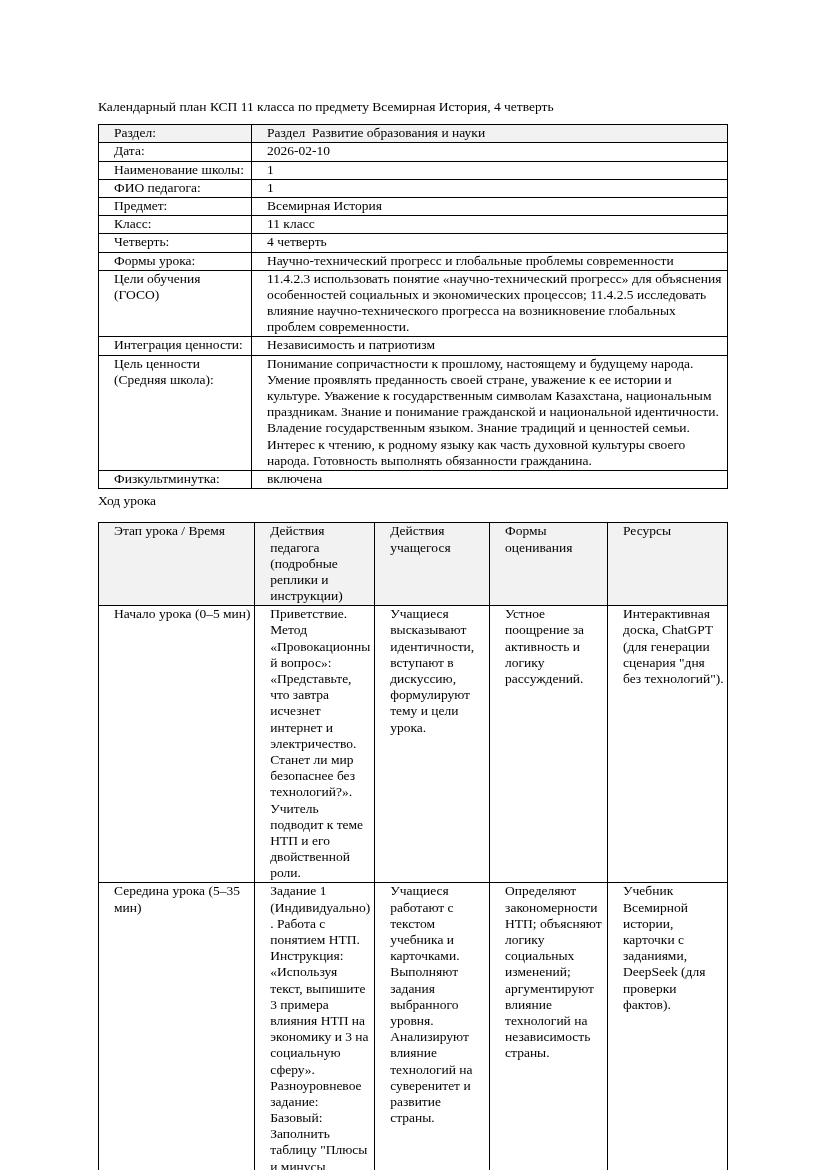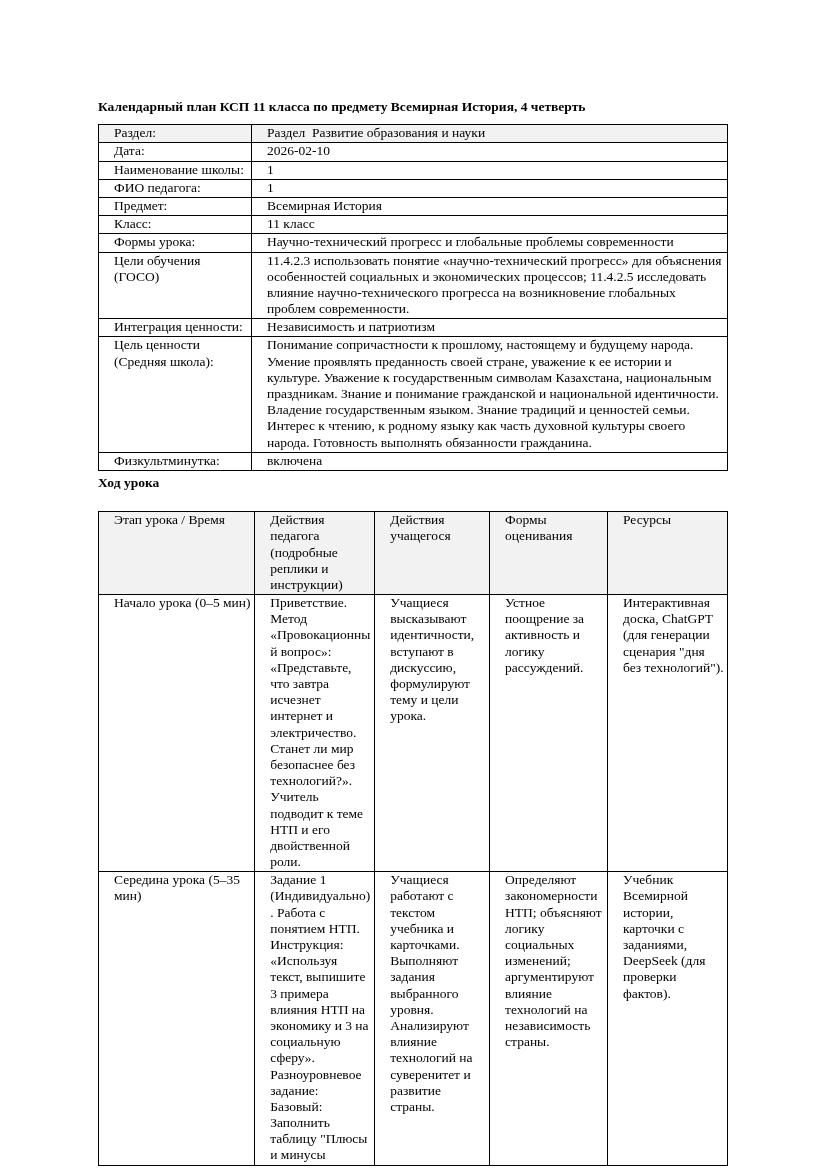--- a/index.html
+++ b/index.html
@@ -17,45 +17,45 @@
   .page {
     position: absolute;
     left: 98px;
     top: 99px;
     width: 630px;
   }
   .doc-title {
     margin: 0 0 9px 0;
     font-size: 13.5px;
     line-height: 1.2;
-    font-weight: bold;
+    font-weight: normal;
   }
   table {
     border-collapse: collapse;
     width: 630px;
     table-layout: fixed;
     font-size: 13.5px;
     line-height: 1.2;
   }
   td, th {
     border: 1px solid #000000;
     padding: 0px 3px 1px 15px;
     vertical-align: top;
     text-align: left;
     font-weight: normal;
     white-space: pre-wrap;
     word-wrap: break-word;
   }
   .info-table .col-label { width: 153px; }
   .info-table tr:first-child td { background: #f2f2f2; }
   .section-heading {
-    margin: 4px 0 20px 0;
+    margin: 4px 0 13px 0;
     font-size: 13.5px;
     line-height: 1.2;
-    font-weight: bold;
+    font-weight: normal;
   }
   .lesson-table thead th { background: #f2f2f2; }
   .lesson-table .col-stage    { width: 155px; }
   .lesson-table .col-teacher  { width: 119px; }
   .lesson-table .col-student  { width: 114px; }
   .lesson-table .col-assess   { width: 117px; }
   .lesson-table .col-res      { width: 119px; }
 </style>
 </head>
 <body>
@@ -86,20 +86,24 @@
         <td>ФИО педагога:</td>
         <td>1</td>
       </tr>
       <tr>
         <td>Предмет:</td>
         <td>Всемирная История</td>
       </tr>
       <tr>
         <td>Класс:</td>
         <td>11 класс</td>
+      </tr>
+      <tr>
+        <td>Четверть:</td>
+        <td>4 четверть</td>
       </tr>
       <tr>
         <td>Формы урока:</td>
         <td>Научно-технический прогресс и глобальные проблемы современности</td>
       </tr>
       <tr>
         <td>Цели обучения (ГОСО)</td>
         <td>11.4.2.3 использовать понятие «научно-технический прогресс» для объяснения особенностей социальных и экономических процессов; 11.4.2.5 исследовать влияние научно-технического прогресса на возникновение глобальных проблем современности.</td>
       </tr>
       <tr>

